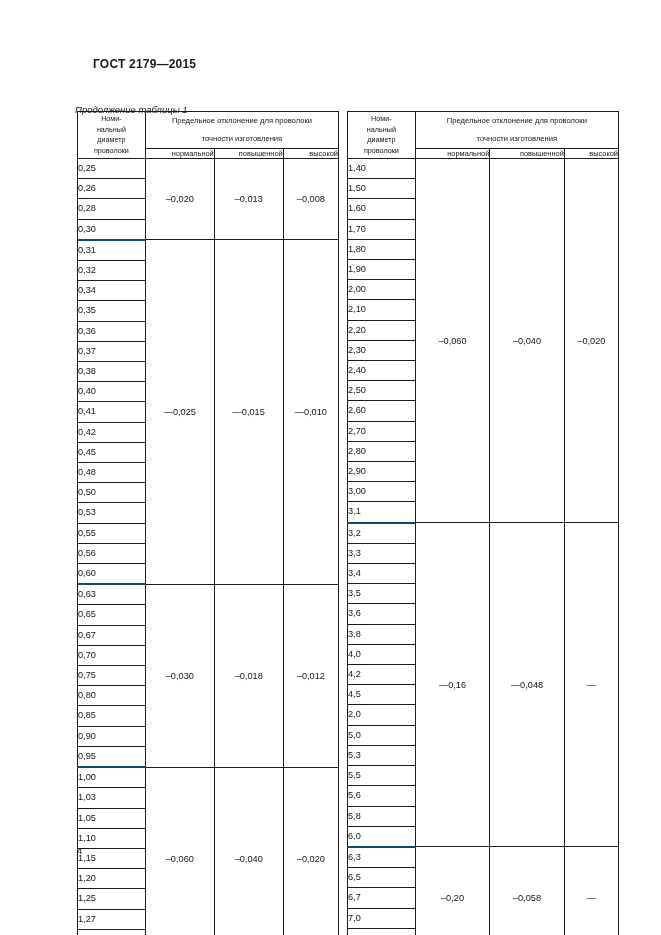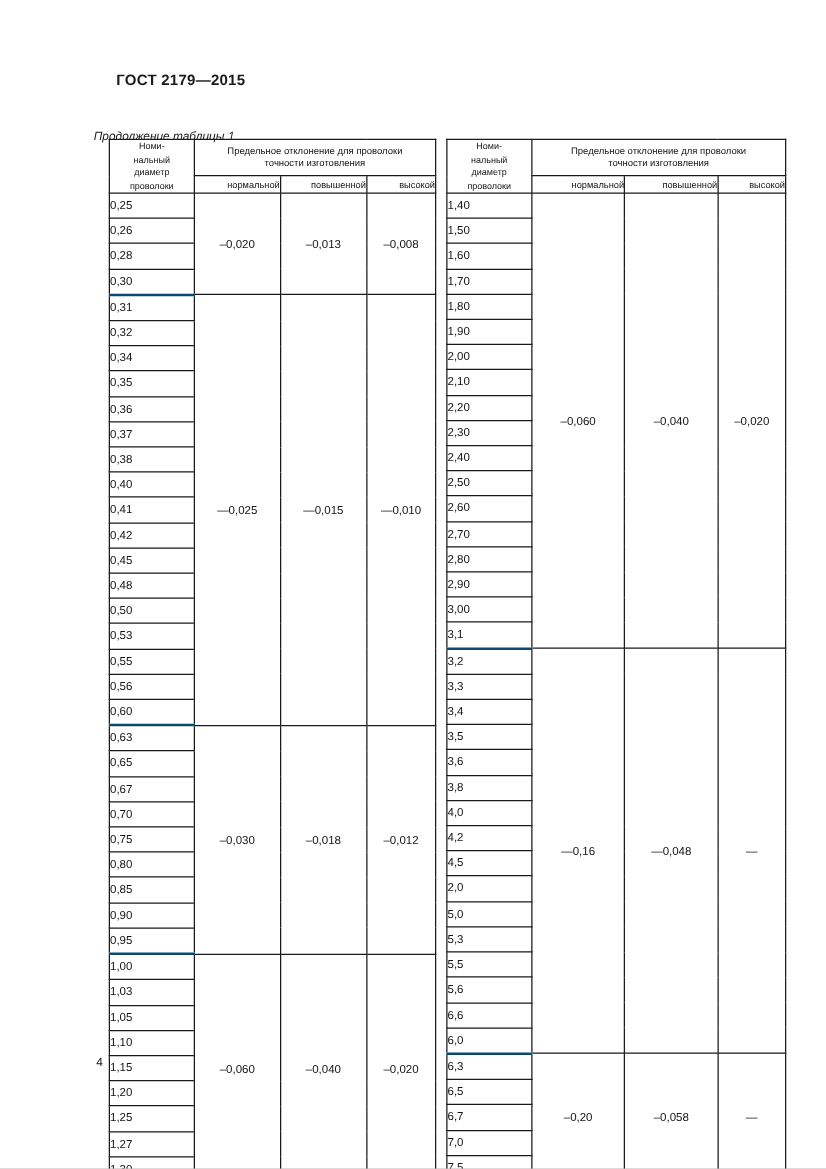--- a/index.html
+++ b/index.html
@@ -40,21 +40,21 @@
   .page-number {
     position: absolute;
     left: 77px;
     top: 845px;
     font-size: 9.5px;
     color: #1a1a1a;
   }
 
   .tables-area {
     position: absolute;
-    left: 87px;
+    left: 77px;
     top: 111px;
     width: 494px;
     height: 713px;
   }
   .tbl-wrap {
     position: absolute;
     top: 0;
     height: 713px;
   }
   .tbl-wrap.left  { left: 0px;   width: 262px; }
@@ -75,21 +75,21 @@
   }
 
   th.h-diam {
     font-size: 7.2px;
     line-height: 10.5px;
     text-align: center;
     padding: 3px 2px;
   }
   th.h-span {
     font-size: 7.6px;
-    line-height: 10px;
+    line-height: 18px;
     text-align: center;
     padding: 4px 4px 5px 4px;
     margin-left: 28px;
   }
   th.h-sub {
     font-size: 7.4px;
     text-align: right;
     padding: 5px 2px 6px 2px;
   }
 
@@ -401,21 +401,21 @@
             <tr>
               <td class="diam">5,3</td>
             </tr>
             <tr>
               <td class="diam">5,5</td>
             </tr>
             <tr>
               <td class="diam">5,6</td>
             </tr>
             <tr>
-              <td class="diam">6,6</td>
+              <td class="diam">5,8</td>
             </tr>
             <tr>
               <td class="diam grp-last">6,0</td>
             </tr>
             <tr>
               <td class="diam grp-first">6,3</td>
               <td class="dev" rowspan="5">–0,20</td>
               <td class="dev" rowspan="5">–0,058</td>
               <td class="dev" rowspan="5">—</td>
             </tr>

